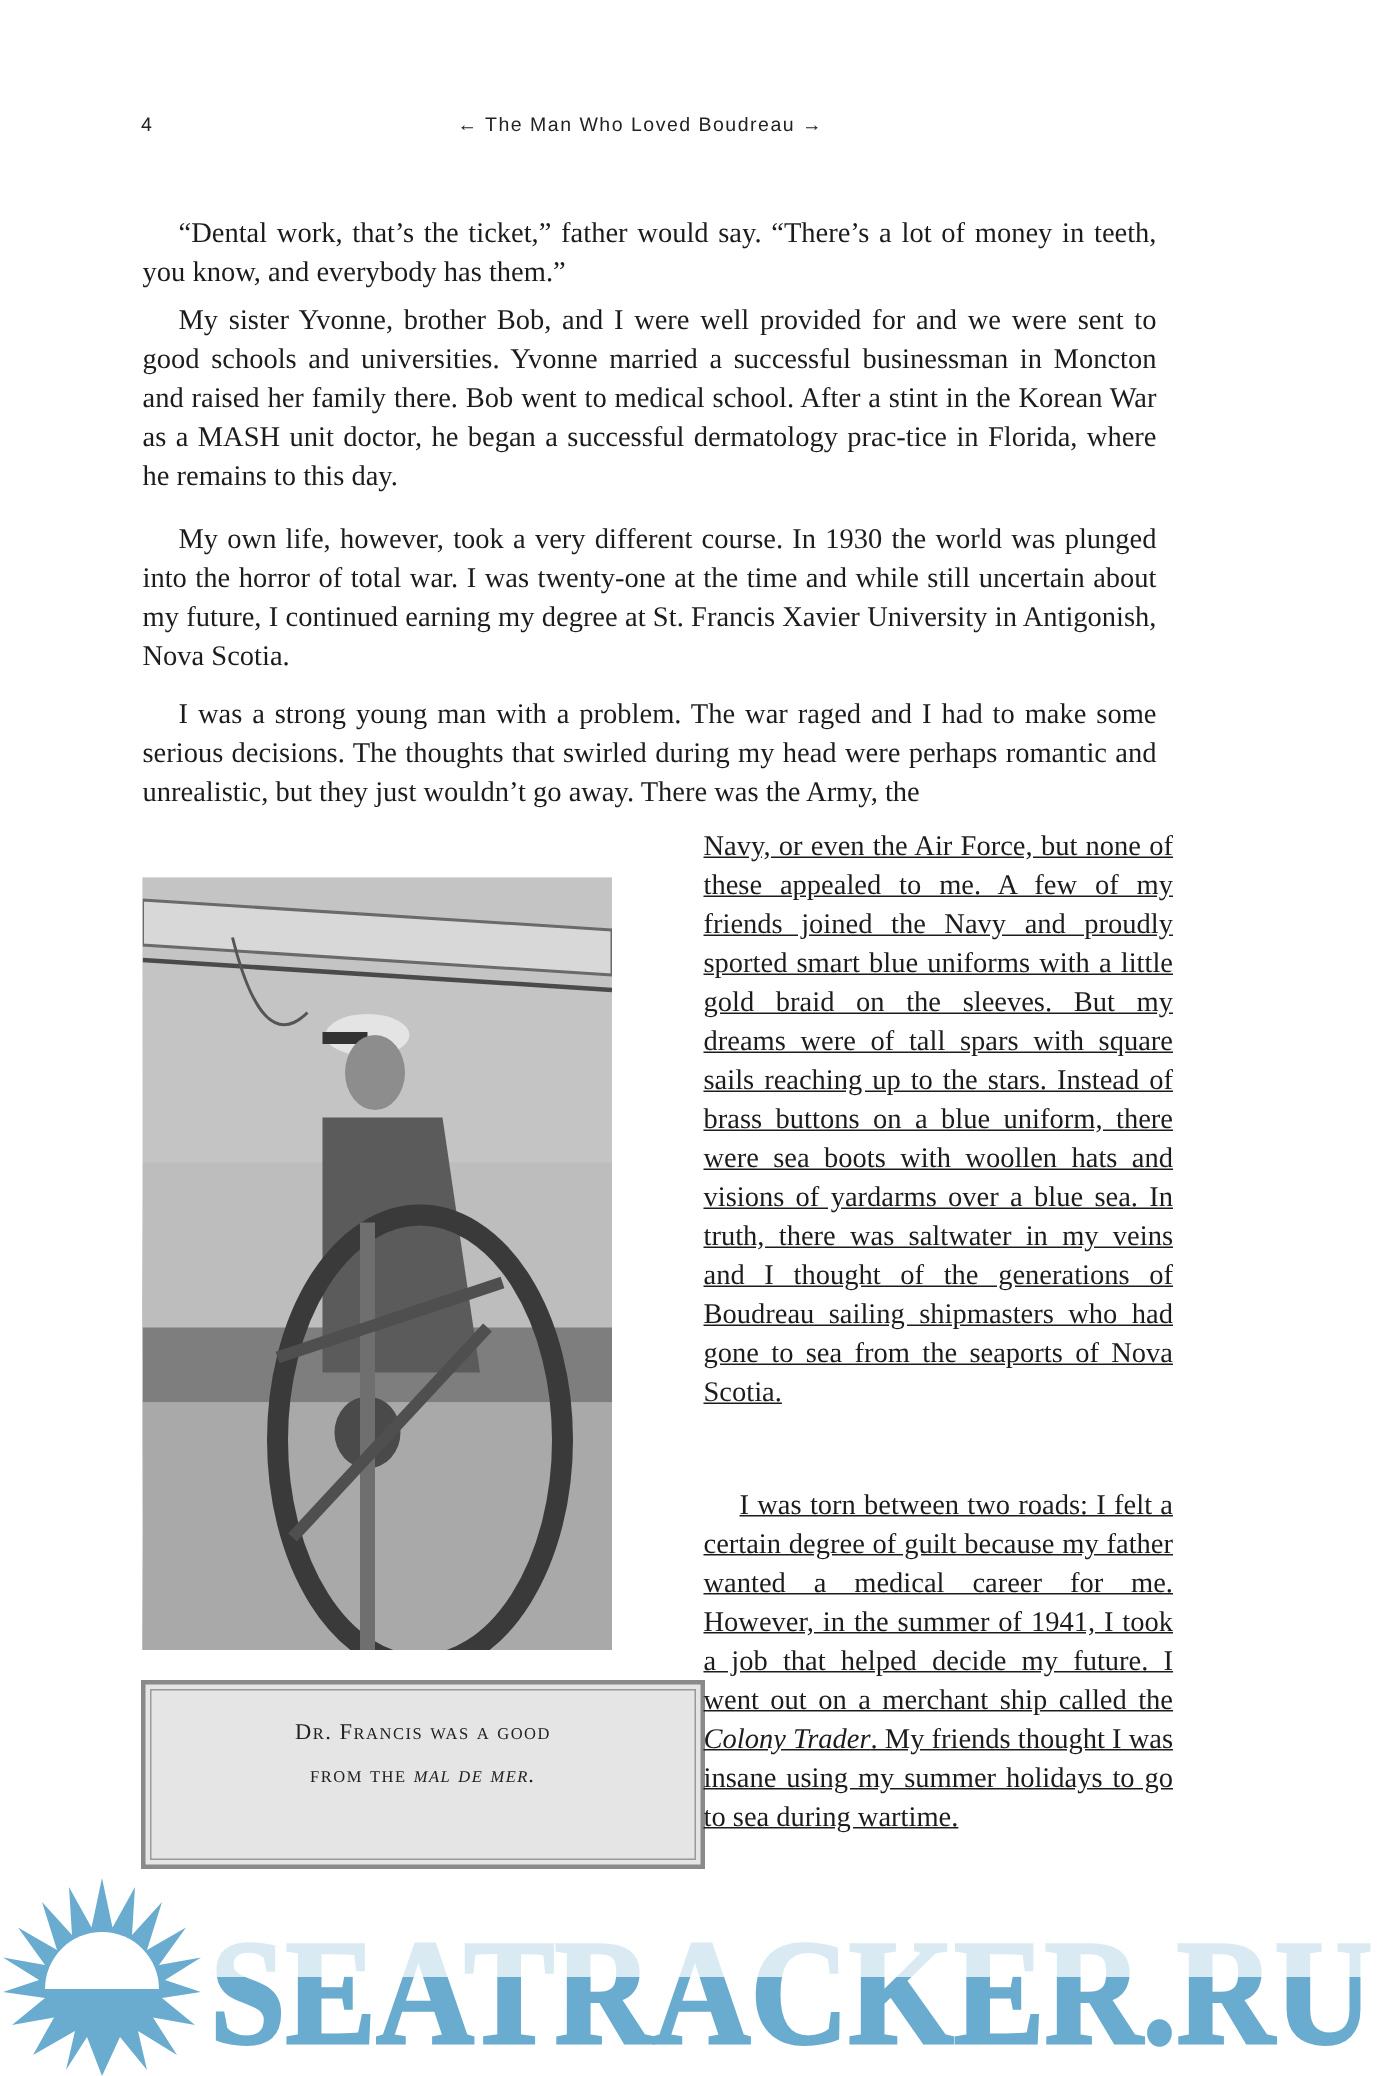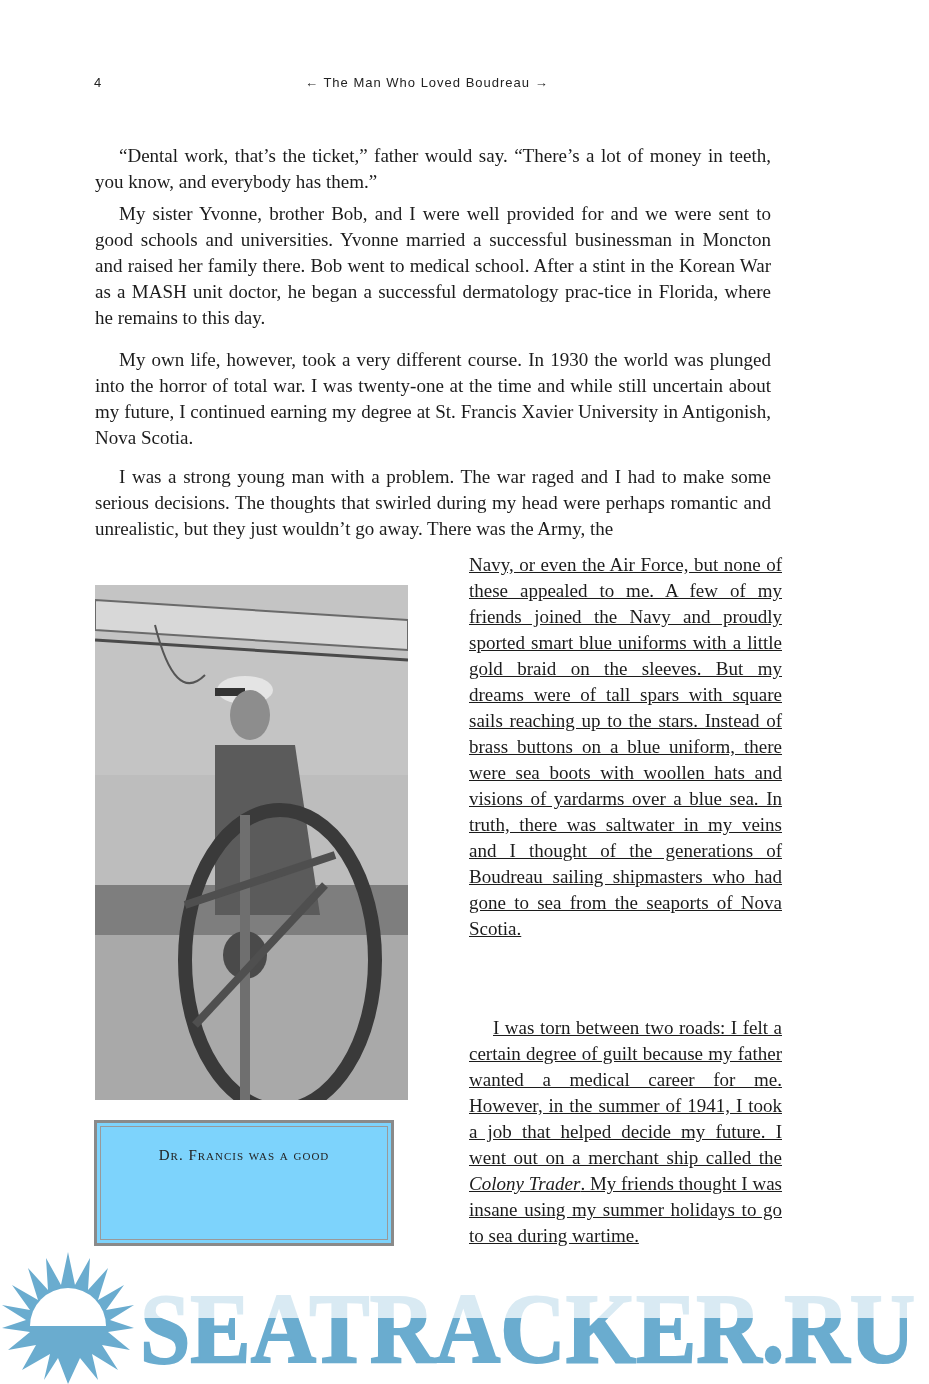--- a/index.html
+++ b/index.html
@@ -4,26 +4,26 @@
 <style>
   html, body { margin:0; padding:0; background:#ffffff; }
   body { width:929px; height:1384px; position:relative; overflow:hidden; color:#1a1a1a; }
   .running-head { position:absolute; top:75px; left:0; width:929px; height:20px;
     font-family:"Liberation Sans", sans-serif; font-size:13px; letter-spacing:1px; color:#222; }
   .page-num { position:absolute; left:94px; top:0; }
   .head-title { position:absolute; left:305px; top:0; white-space:nowrap; }
   .body-text { font-family:"Liberation Serif", serif; font-size:19px; line-height:26px; color:#1c1c1c; }
   .full-para { position:absolute; left:95px; width:676px; text-align:justify; text-indent:24px; margin:0; }
   .narrow { position:absolute; left:469px; width:313px; text-align:justify; margin:0;text-decoration:underline; }
-  .narrow.indent { text-indent:24px;margin-top:24px; }
+  .narrow.indent { text-indent:24px; }
   .photo { position:absolute; left:95px; top:585px; width:313px; height:515px;
     background:linear-gradient(180deg,#bdbdbd 0%,#c9c9c9 20%,#d6d6d6 40%,#8a8a8a 55%,#a5a5a5 70%,#d0d0d0 85%,#7a7a7a 100%);
     overflow:hidden; }
-  .caption-box { position:absolute; left:94px; top:1120px; width:300px; height:126px; box-sizing:border-box;
-    border:3px solid #8a8a8a; background:#7dd3fc; }
+  .caption-box { position:absolute; left:94px; top:1120px; width:376px; height:126px; box-sizing:border-box;
+    border:3px solid #8a8a8a; background:#e5e5e5; }
   .caption-inner { position:absolute; left:3px; top:3px; right:3px; bottom:3px; border:1px solid #999; }
   .caption-text { position:absolute; left:0; right:0; top:18px; text-align:center;
     font-family:"Liberation Serif", serif; font-size:15px; line-height:29px; letter-spacing:1px;
     font-variant:small-caps; color:#222; }
   .watermark { position:absolute; left:0; top:1250px; width:812px; height:134px; }
 </style>
 </head>
 <body>
 
 <div class="running-head">
@@ -54,20 +54,21 @@
     <line x1="150" y1="230" x2="150" y2="515" stroke="#6f6f6f" stroke-width="10"></line>
     <line x1="90" y1="320" x2="240" y2="270" stroke="#4f4f4f" stroke-width="8"></line>
     <line x1="100" y1="440" x2="230" y2="300" stroke="#4f4f4f" stroke-width="8"></line>
   </svg>
 </div>
 
 <div class="caption-box">
   <div class="caption-inner"></div>
   <div class="caption-text">
     <div>Dr. Francis was a good</div>
+    <div><span>from the </span><em>mal de mer.</em></div>
   </div>
 </div>
 
 <p class="body-text narrow" style="top:552px;">Navy, or even the Air Force, but none of these appealed to me. A few of my friends joined the Navy and proudly sported smart blue uniforms with a little gold braid on the sleeves. But my dreams were of tall spars with square sails reaching up to the stars. Instead of brass buttons on a blue uniform, there were sea boots with woollen hats and visions of yardarms over a blue sea. In truth, there was saltwater in my veins and I thought of the generations of Boudreau sailing shipmasters who had gone to sea from the seaports of Nova Scotia.</p>
 <p class="body-text narrow indent" style="top:991px;"><span>I was torn between two roads: I felt a certain degree of guilt because my father wanted a medical career for me. However, in the summer of 1941, I took a job that helped decide my future. I went out on a merchant ship called the </span><em>Colony Trader</em><span>. My friends thought I was insane using my summer holidays to go to sea during wartime.</span></p>
 
 <div class="watermark">
   <svg width="929" height="134" viewBox="0 0 929 134">
     <g fill="#6aaccf">
       <polygon points="68,2 75,35 90,8 88,40 108,18 98,50 124,35 106,60 134,55 110,70 134,78 108,82 130,100 102,95 118,120 92,104 98,130 80,108 68,134 58,108 44,130 50,104 22,120 36,95 8,100 30,82 2,78 26,70 2,55 30,60 12,35 38,50 28,18 48,40 46,8 61,35"></polygon>

